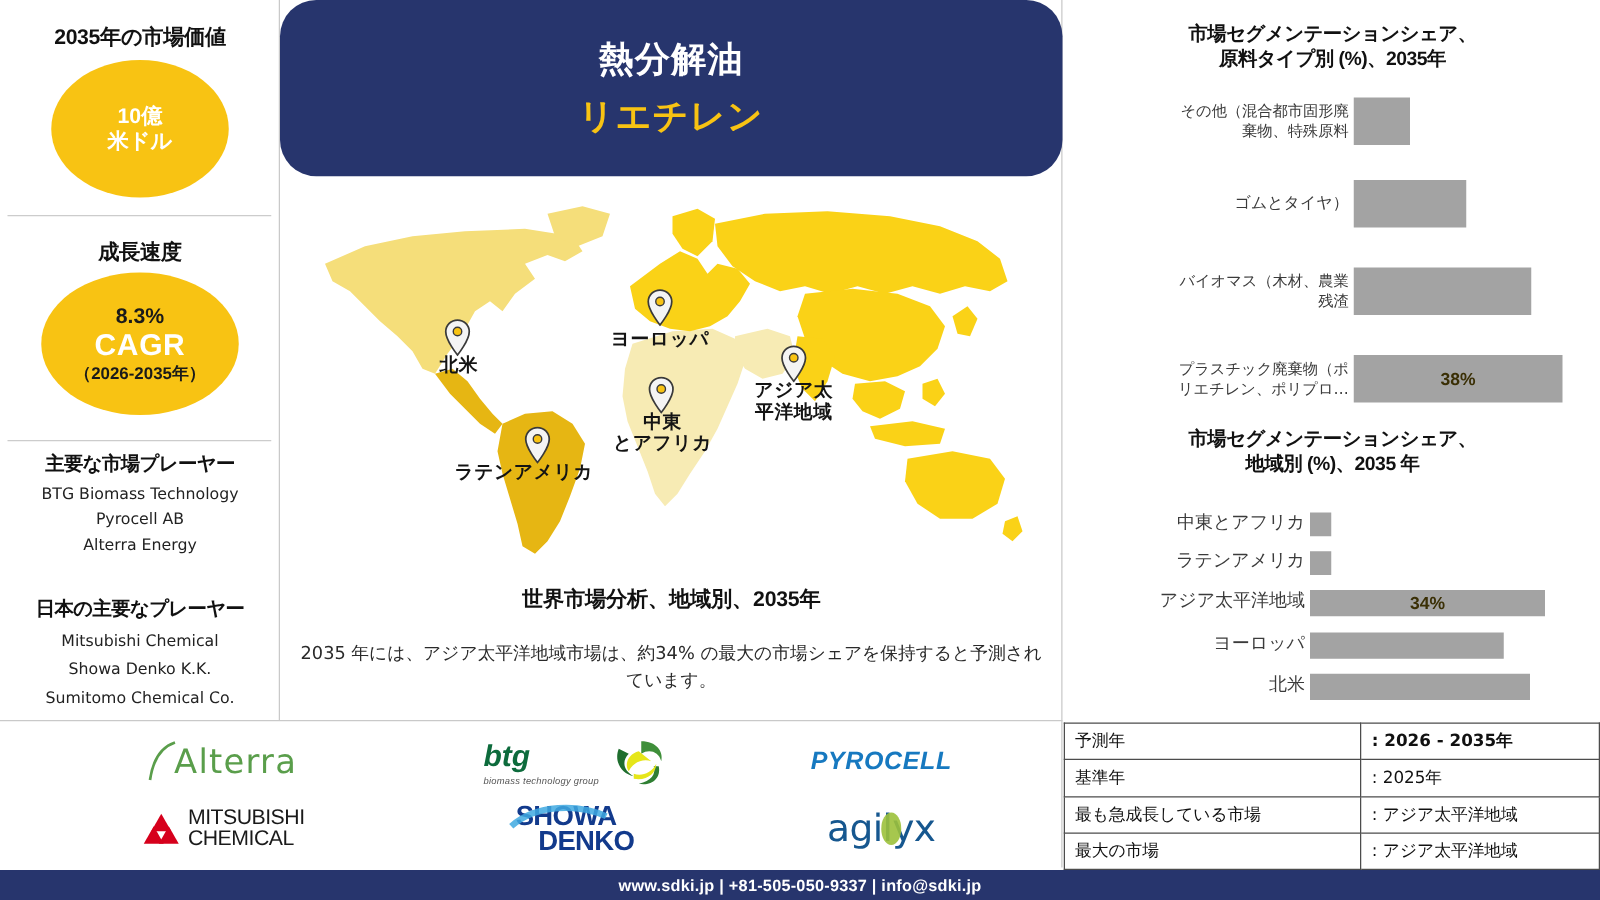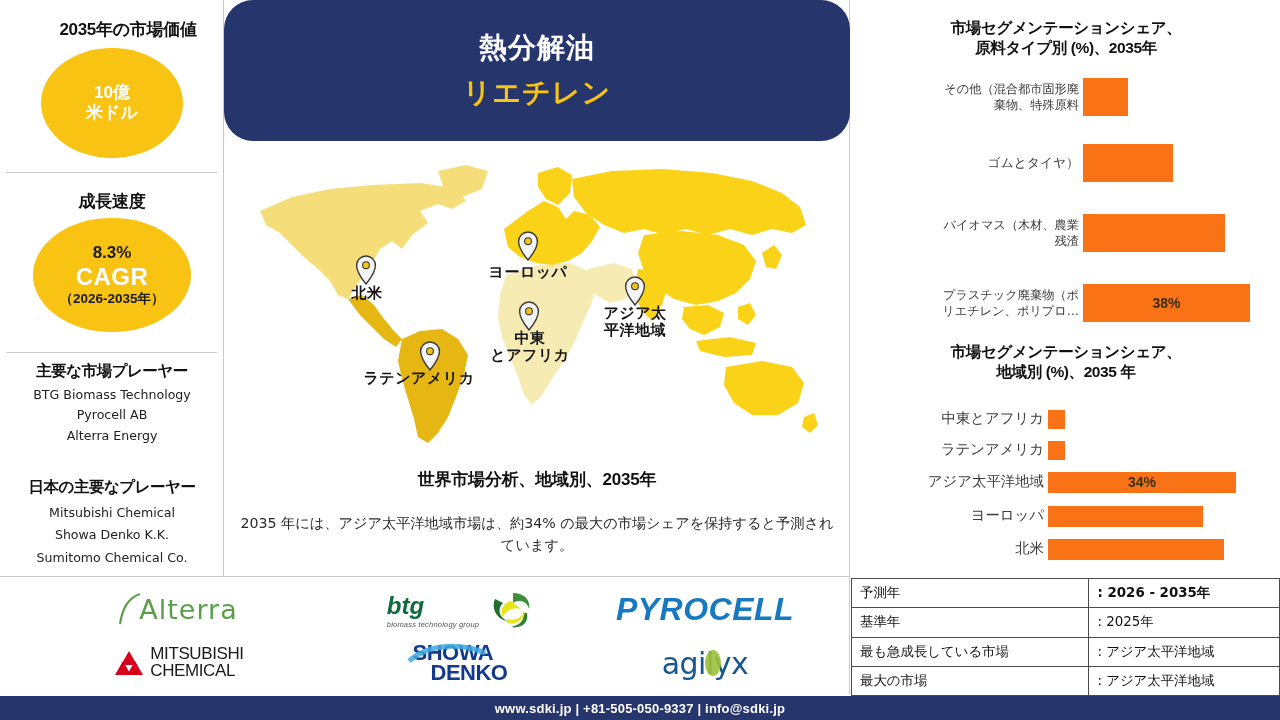--- a/index.html
+++ b/index.html
@@ -118,21 +118,21 @@
   }
   .bar-row {
     position: absolute; display: flex; align-items: center;
   }
   .bar-label {
     color: #3b3b3b; text-align: right;
     line-height: 1.35; white-space: pre-line;
     font-family: "DejaVu Sans", sans-serif;
   }
   .bar {
-    background: #f97316; height: 100%;
+    background: #a3a3a3; height: 100%;
     display: flex; align-items: center; justify-content: center;
   }
   .bar-value {
     font-weight: bold; color: #3a2f05; font-size: 14px;
   }
 
   
   .logos {
     position: absolute; left: 0; top: 576px;
     width: 850px; height: 118px;
@@ -142,21 +142,21 @@
   }
   .logo-cell {
     position: absolute;
     display: flex; align-items: center; justify-content: center;
   }
   .lg-alterra {
     color: #5a9e4b; font-size: 27px; letter-spacing: 1px;
     font-family: "DejaVu Sans", sans-serif;
   }
   .lg-pyrocell {
-    color: #1779C0; font-weight: bold; font-size: 32px;
+    color: #1779C0; font-weight: bold; font-size: 20px;
     letter-spacing: 0.5px; font-style: italic;
   }
   .lg-mitsu-txt {
     color: #1a1a1a; font-size: 17px; font-weight: normal;
     line-height: 0.98; letter-spacing: -0.4px;
   }
   .lg-btg { color: #0d6b3c; font-weight: bold; font-style: italic; font-size: 24px; }
   .lg-btg-sub { color: #555; font-style: italic; font-size: 7.5px; letter-spacing: 0.2px; }
   .lg-showa { color: #123A8C; font-weight: bold; font-size: 22px; letter-spacing: -0.5px; line-height: 0.92; }
   .lg-agilyx { color: #16578f; font-size: 30px; letter-spacing: -0.5px; font-family: "DejaVu Sans", sans-serif; }
@@ -189,21 +189,21 @@
     letter-spacing: 0.2px;
   }
 </style>
 </head>
 <body>
 
 <div id="page">
 
   <div class="left-col">
 
-    <div class="lc-title" style="position:absolute;left:16px;top:18px;width:224px;font-size:17px;">2035年の市場価値</div>
+    <div class="lc-title" style="position:absolute;left:0;top:18px;width:224px;font-size:17px;">2035年の市場価値</div>
     <div class="ellipse" style="left:41px;top:48px;width:142px;height:110px;">
       <span class="ell-white" style="font-size:17px;">10億</span>
       <span class="ell-white" style="font-size:17px;">米ドル</span>
     </div>
 
     <div class="lc-divider" style="top:172px;"></div>
 
     <div class="lc-title" style="position:absolute;left:0;top:190px;width:224px;font-size:17px;">成長速度</div>
     <div class="ellipse" style="left:33px;top:218px;width:158px;height:114px;">
       <span class="ell-dark" style="font-size:17px;text-align:center;">8.3%</span>

